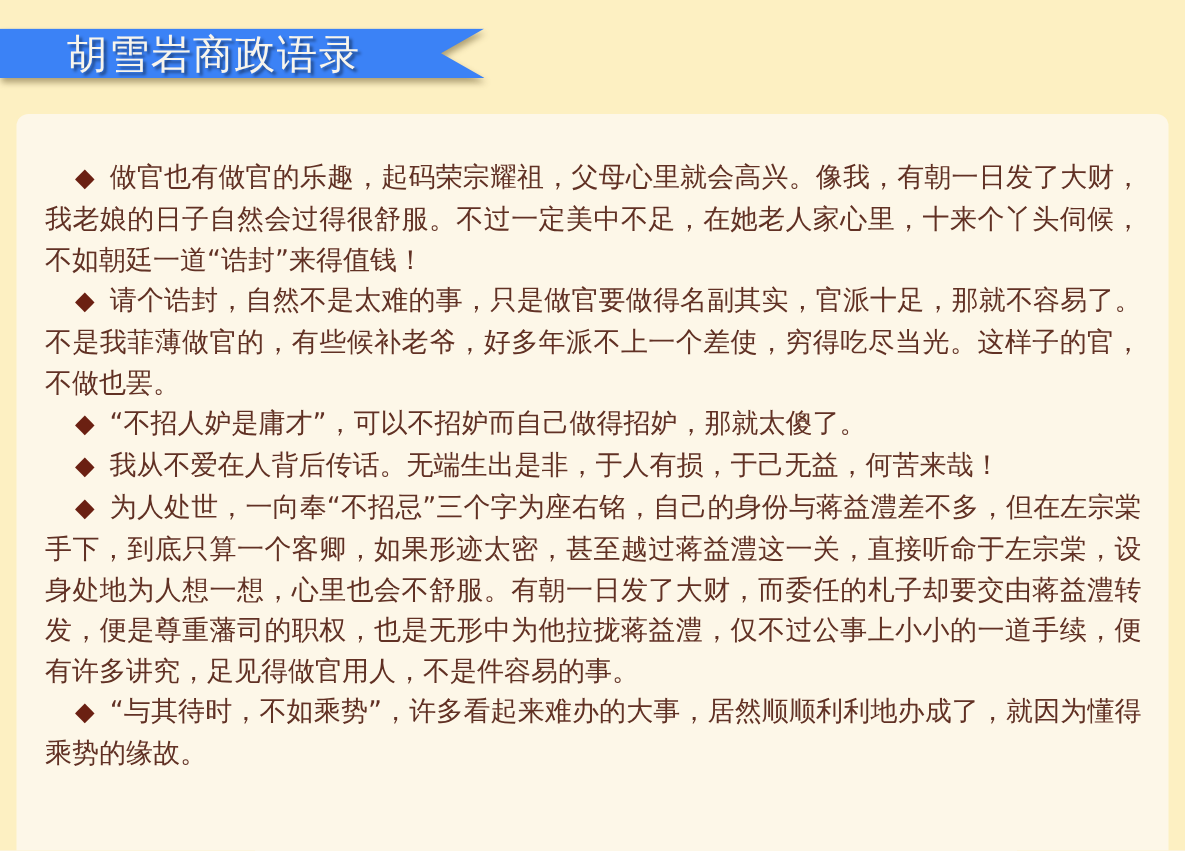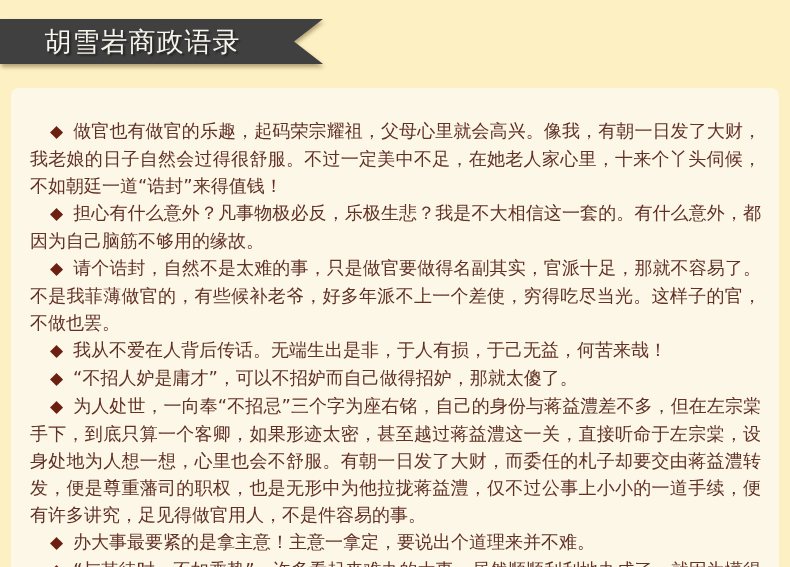--- a/index.html
+++ b/index.html
@@ -13,22 +13,22 @@
     background: #FDF0C2;
     font-family: "DejaVu Sans", sans-serif;
   }
   
   .ribbon-wrap {
     margin-top: 19px;
     width: 323px;
     filter: drop-shadow(1px 3px 2px rgba(80, 62, 20, 0.45));
   }
   .ribbon {
-    height: 45px;
-    background: #404040;
+    height: 33px;
+    background: #3b82f6;
     clip-path: polygon(0 0, 100% 0, calc(100% - 29px) 50%, 100% 100%, 0 100%);
     display: flex;
     align-items: center;
     justify-content: center;
     padding-right: 38px;
     box-sizing: border-box;
   }
   .ribbon-title {
     color: #F8F5EC;
     font-size: 27px;
@@ -64,20 +64,18 @@
 <body>
 
 <div class="ribbon-wrap">
   <div class="ribbon">
     <span class="ribbon-title">胡雪岩商政语录</span>
   </div>
 </div>
 
 <div class="card">
   <p class="quote"><span class="bullet">◆</span><span>做官也有做官的乐趣，起码荣宗耀祖，父母心里就会高兴。像我，有朝一日发了大财，我老娘的日子自然会过得很舒服。不过一定美中不足，在她老人家心里，十来个丫头伺候，不如朝廷一道“诰封”来得值钱！</span></p>
-  <p class="quote"><span class="bullet">◆</span><span>担心有什么意外？凡事物极必反，乐极生悲？我是不大相信这一套的。有什么意外，都因为自己脑筋不够用的缘故。</span></p>
   <p class="quote"><span class="bullet">◆</span><span>请个诰封，自然不是太难的事，只是做官要做得名副其实，官派十足，那就不容易了。不是我菲薄做官的，有些候补老爷，好多年派不上一个差使，穷得吃尽当光。这样子的官，不做也罢。</span></p>
+  <p class="quote"><span class="bullet">◆</span><span>“不招人妒是庸才”，可以不招妒而自己做得招妒，那就太傻了。</span></p>
   <p class="quote"><span class="bullet">◆</span><span>我从不爱在人背后传话。无端生出是非，于人有损，于己无益，何苦来哉！</span></p>
-  <p class="quote"><span class="bullet">◆</span><span>“不招人妒是庸才”，可以不招妒而自己做得招妒，那就太傻了。</span></p>
   <p class="quote"><span class="bullet">◆</span><span>为人处世，一向奉“不招忌”三个字为座右铭，自己的身份与蒋益澧差不多，但在左宗棠手下，到底只算一个客卿，如果形迹太密，甚至越过蒋益澧这一关，直接听命于左宗棠，设身处地为人想一想，心里也会不舒服。有朝一日发了大财，而委任的札子却要交由蒋益澧转发，便是尊重藩司的职权，也是无形中为他拉拢蒋益澧，仅不过公事上小小的一道手续，便有许多讲究，足见得做官用人，不是件容易的事。</span></p>
-  <p class="quote"><span class="bullet">◆</span><span>办大事最要紧的是拿主意！主意一拿定，要说出个道理来并不难。</span></p>
   <p class="quote"><span class="bullet">◆</span><span>“与其待时，不如乘势”，许多看起来难办的大事，居然顺顺利利地办成了，就因为懂得乘势的缘故。</span></p>
 </div>
 
 </body></html>

